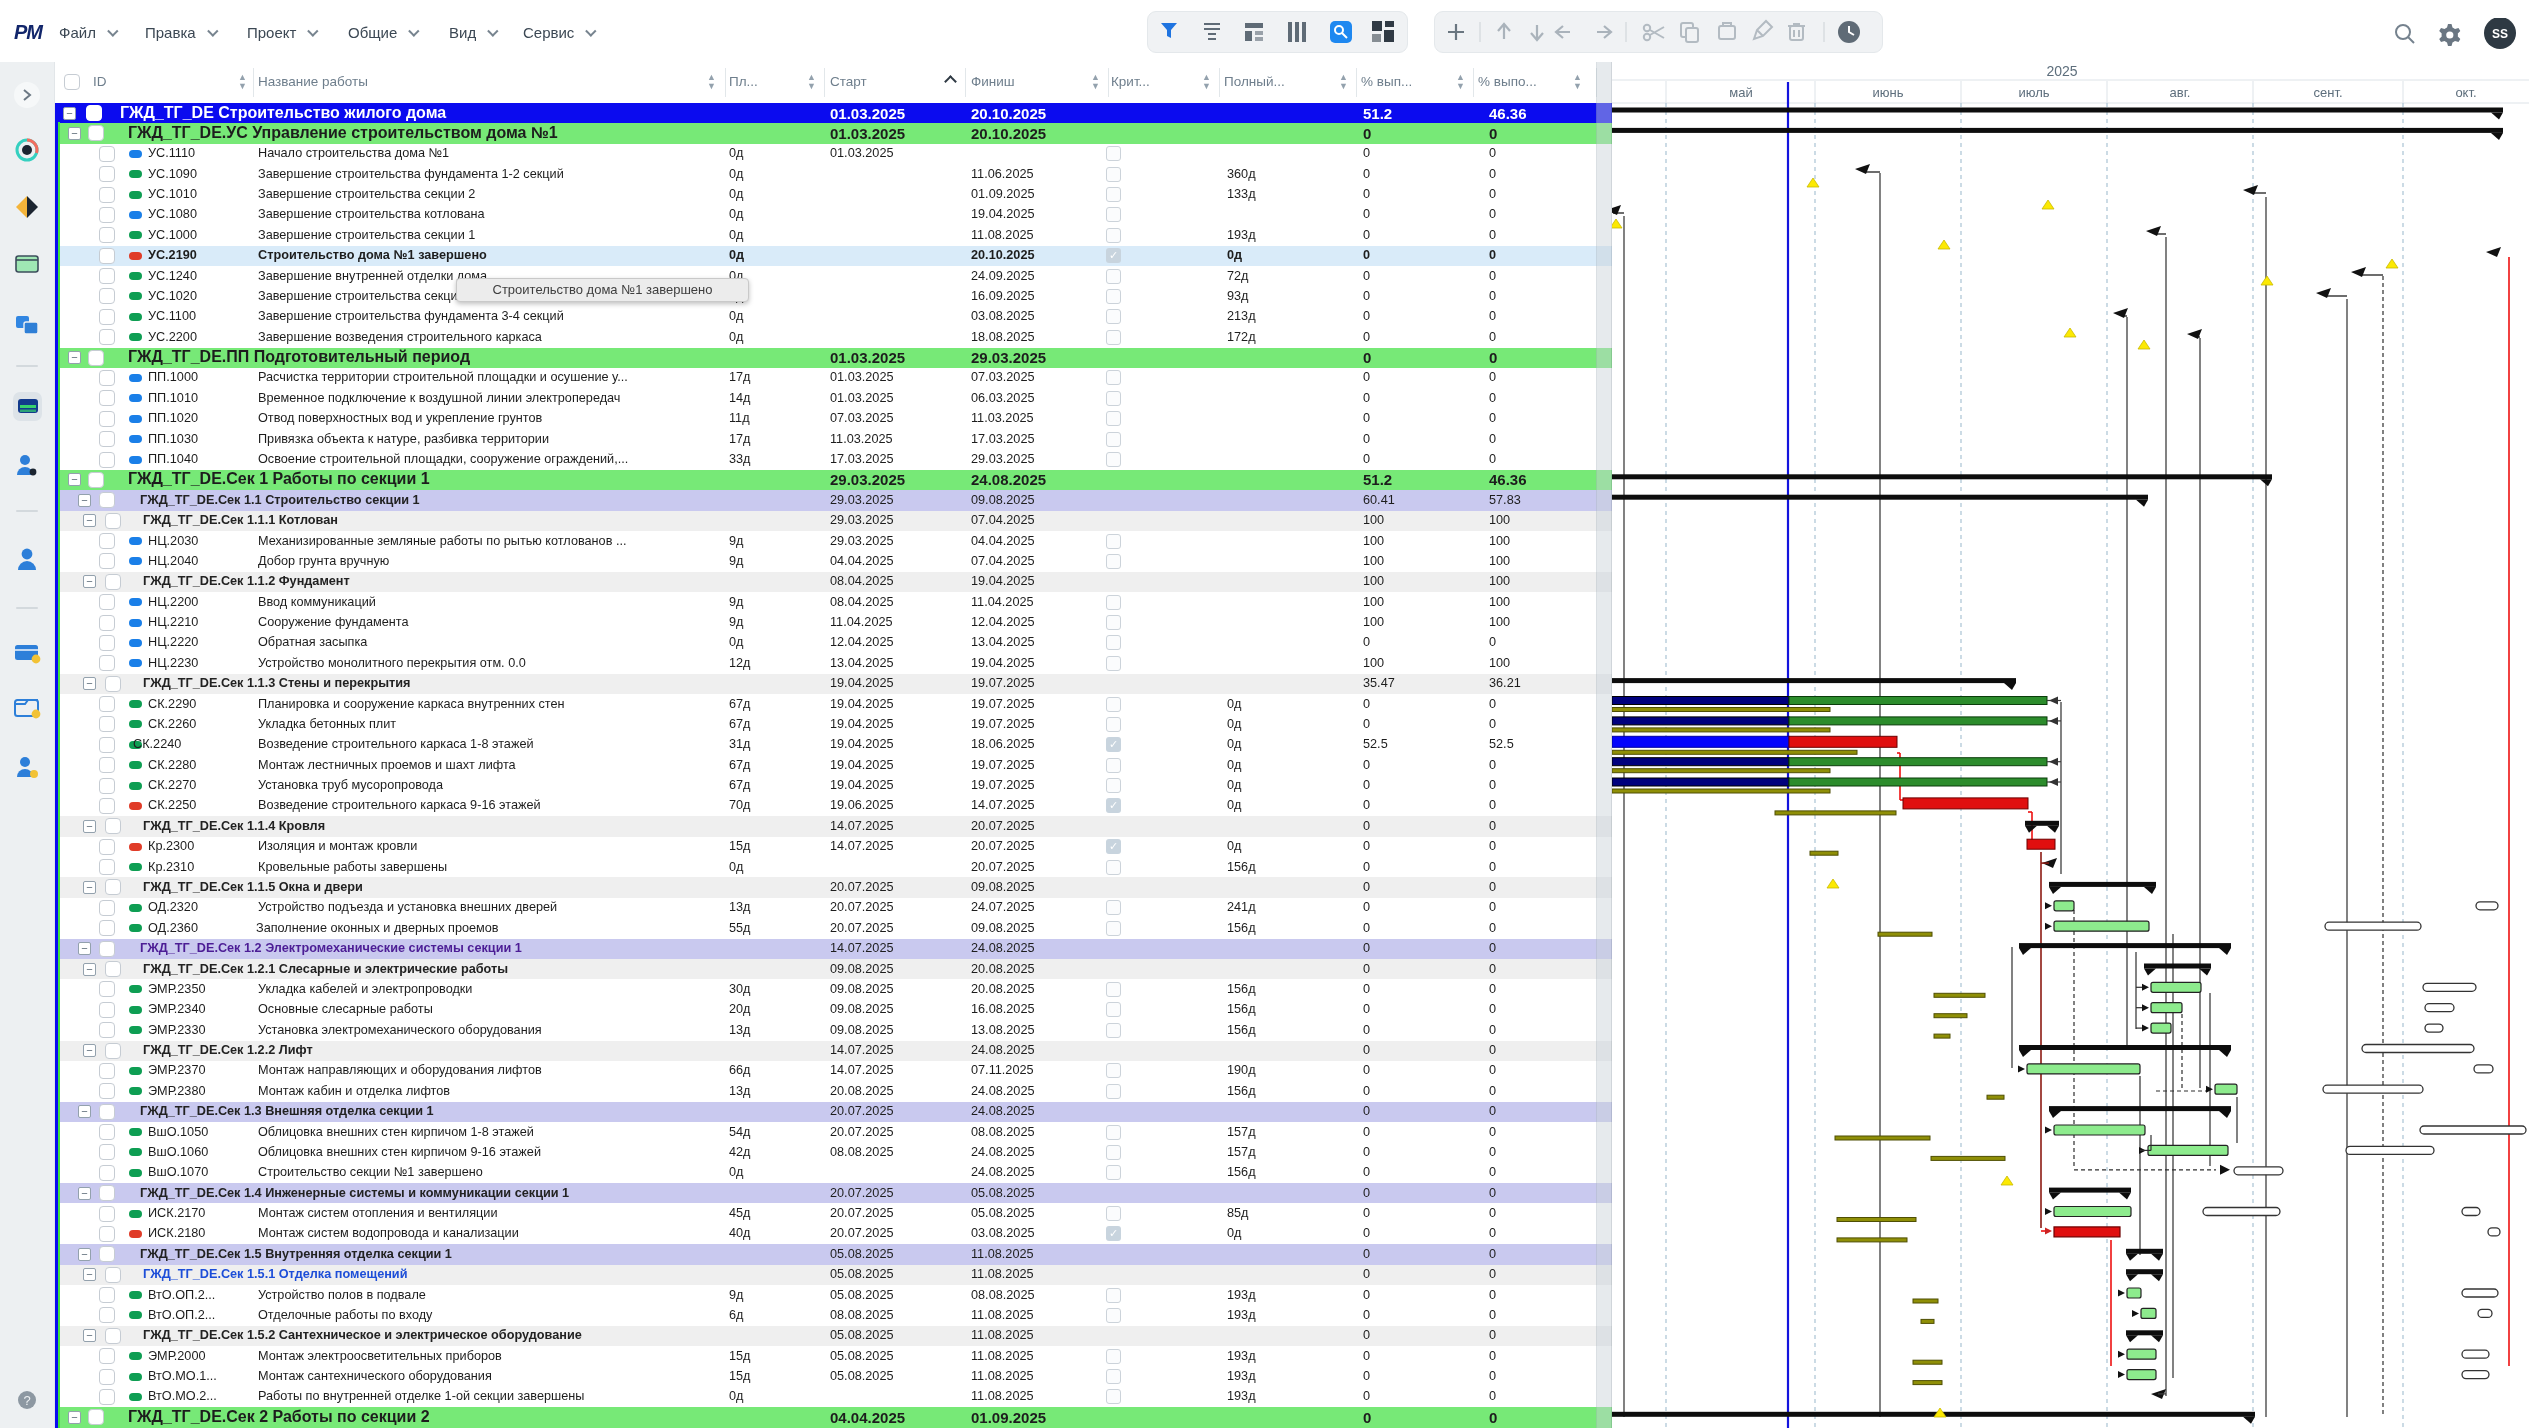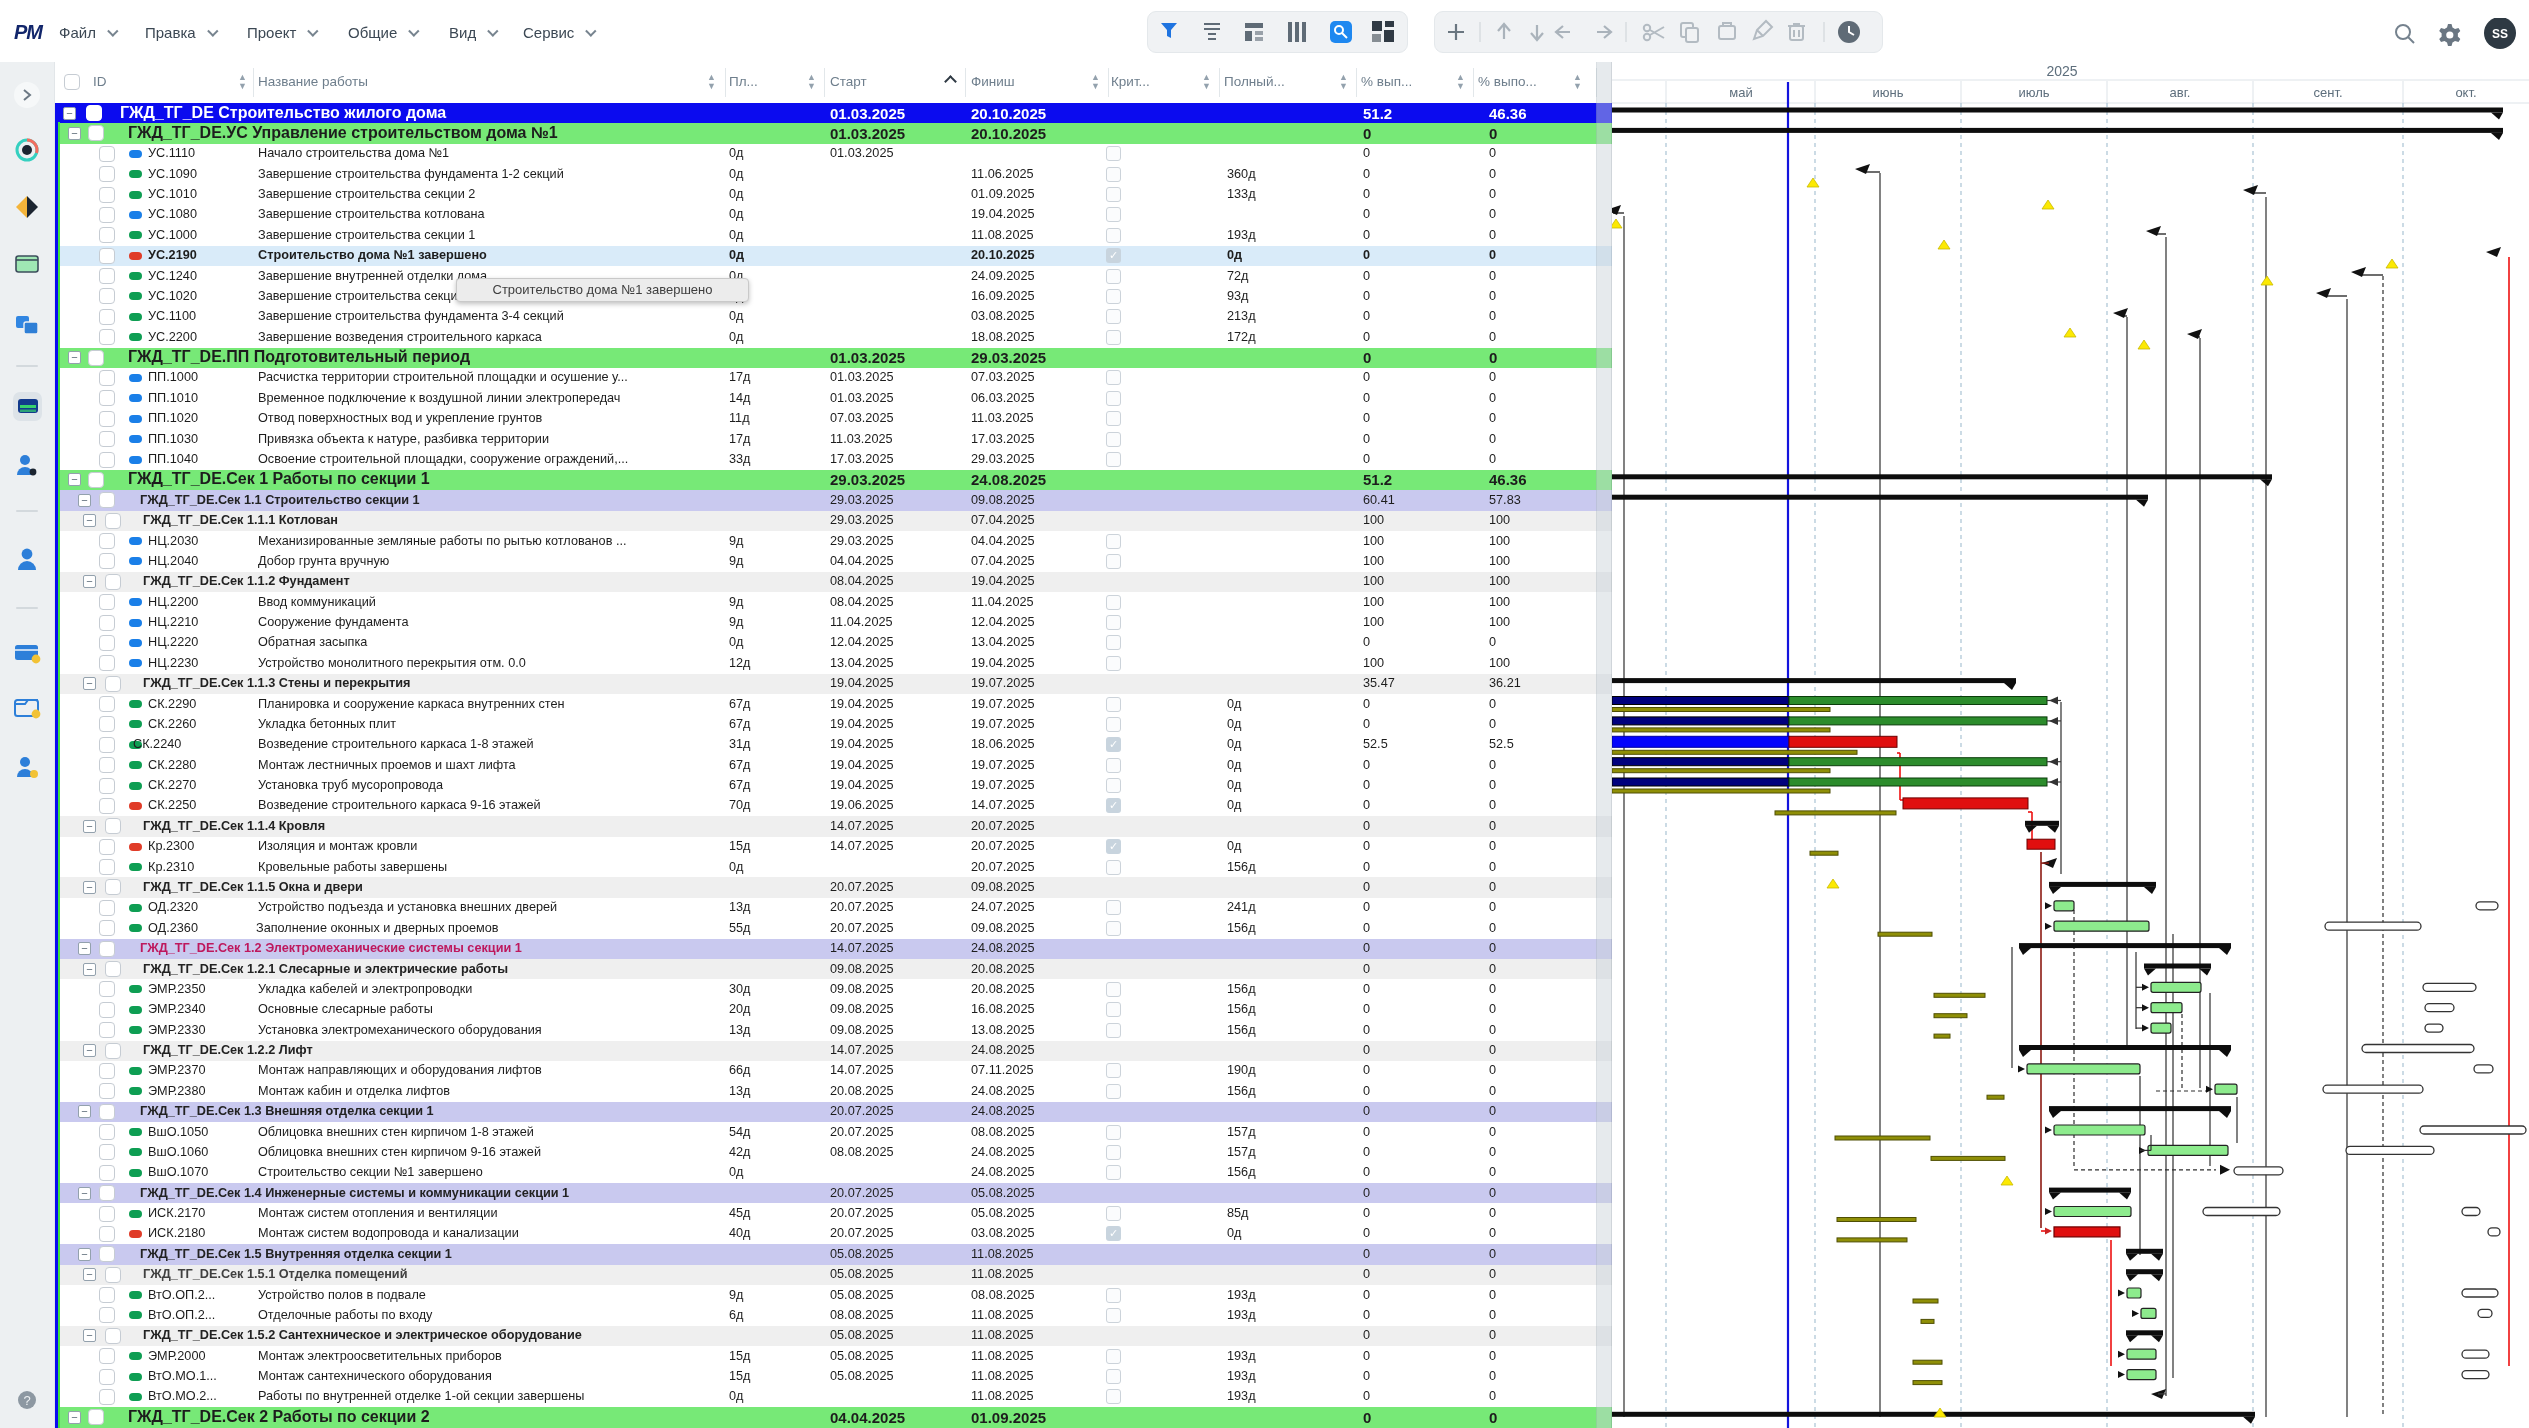--- a/index.html
+++ b/index.html
@@ -658,21 +658,21 @@
     <span style="left:775px">20.07.2025</span>
     <span style="left:916px">09.08.2025</span>
     <div class="kb" style="left:1051px"></div>
     <span style="left:1172px">156д</span>
     <span style="left:1308px">0</span>
     <span style="left:1434px">0</span>
   </div>
 <div class="row r-p" style="top:938.6px">
     <div class="mb" style="left:23px">−</div>
     <div class="cb" style="left:44px"></div>
-    <span style="left:85px;font-weight:bold;color:#be185d">ГЖД_ТГ_DE.Сек 1.2 Электромеханические системы секции 1</span>
+    <span style="left:85px;font-weight:bold;color:#4c1d95">ГЖД_ТГ_DE.Сек 1.2 Электромеханические системы секции 1</span>
     <span style="left:775px">14.07.2025</span>
     <span style="left:916px">24.08.2025</span>
     <span style="left:1308px">0</span>
     <span style="left:1434px">0</span>
   </div>
 <div class="row r-w" style="top:959.0px">
     <div class="mb" style="left:28px">−</div>
     <div class="cb" style="left:50px"></div>
     <span style="left:88px;font-weight:bold;color:#222">ГЖД_ТГ_DE.Сек 1.2.1 Слесарные и электрические работы</span>
     <span style="left:775px">09.08.2025</span>
@@ -841,21 +841,21 @@
     <div class="cb" style="left:44px"></div>
     <span style="left:85px;font-weight:bold;color:#222">ГЖД_ТГ_DE.Сек 1.5 Внутренняя отделка секции 1</span>
     <span style="left:775px">05.08.2025</span>
     <span style="left:916px">11.08.2025</span>
     <span style="left:1308px">0</span>
     <span style="left:1434px">0</span>
   </div>
 <div class="row r-w" style="top:1264.7px">
     <div class="mb" style="left:28px">−</div>
     <div class="cb" style="left:50px"></div>
-    <span style="left:88px;font-weight:bold;color:#404040">ГЖД_ТГ_DE.Сек 1.5.1 Отделка помещений</span>
+    <span style="left:88px;font-weight:bold;color:#1d4ed8">ГЖД_ТГ_DE.Сек 1.5.1 Отделка помещений</span>
     <span style="left:775px">05.08.2025</span>
     <span style="left:916px">11.08.2025</span>
     <span style="left:1308px">0</span>
     <span style="left:1434px">0</span>
   </div>
 <div class="row " style="top:1285.0px">
     <div class="cb" style="left:44px"></div>
     <div class="pill pg" style="left:74px"></div>
     <span style="left:93px">ВтО.ОП.2...</span>
     <span style="left:203px">Устройство полов в подвале</span>

